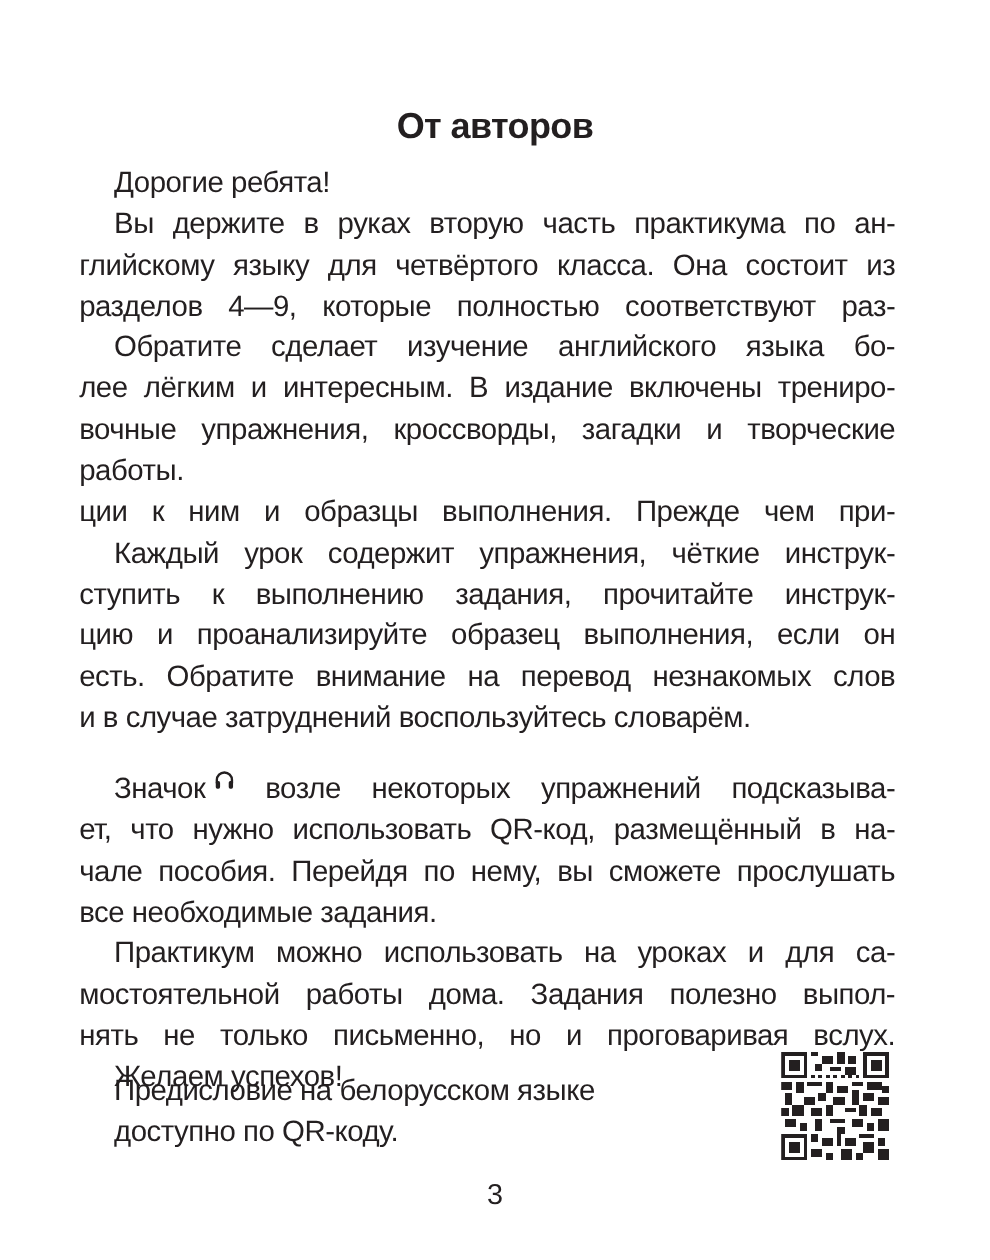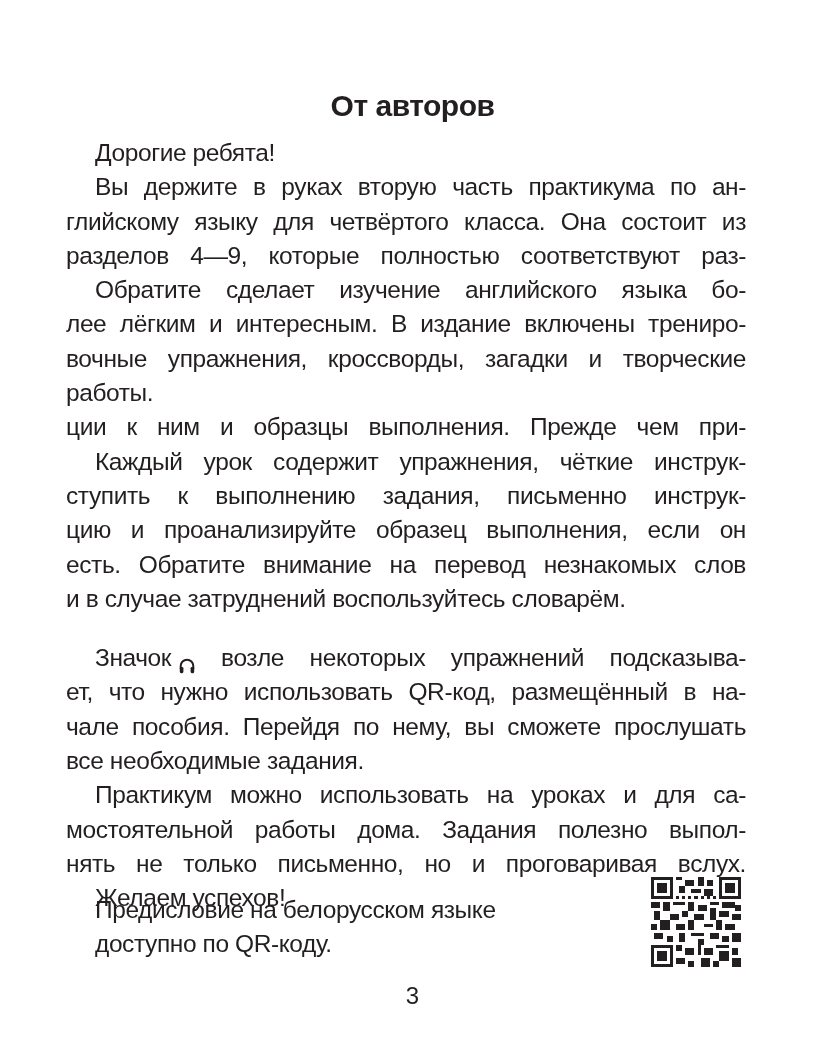--- a/index.html
+++ b/index.html
@@ -26,27 +26,27 @@
   <div class="line ind">Дорогие ребята!</div>
   <div class="line ind just">Вы держите в руках вторую часть практикума по ан-</div>
   <div class="line just">глийскому языку для четвёртого класса. Она состоит из</div>
   <div class="line just">разделов 4—9, которые полностью соответствуют раз-</div>
   <div class="line ind just">Обратите сделает изучение английского языка бо-</div>
   <div class="line just">лее лёгким и интересным. В издание включены трениро-</div>
   <div class="line just">вочные упражнения, кроссворды, загадки и творческие</div>
   <div class="line">работы.</div>
   <div class="line just">ции к ним и образцы выполнения. Прежде чем при-</div>
   <div class="line ind just">Каждый урок содержит упражнения, чёткие инструк-</div>
-  <div class="line just">ступить к выполнению задания, письменно инструк-</div>
+  <div class="line just">ступить к выполнению задания, прочитайте инструк-</div>
   <div class="line just">цию и проанализируйте образец выполнения, если он</div>
   <div class="line just">есть. Обратите внимание на перевод незнакомых слов</div>
   <div class="line">и в случае затруднений воспользуйтесь словарём.</div>
   <div class="line ind" style="display:flex;justify-content:space-between;margin-top:25px;">
     <span style="white-space:pre">Значок </span>
-    <span style="display:flex;flex:1;align-items:flex-end;">
+    <span style="display:flex;flex:1;align-items:flex-start;">
       <svg class="icon-hp" viewBox="0 0 20 20">
         <path d="M3 13 V10 A7 7 0 0 1 17 10 V13" fill="none" stroke="#231f20" stroke-width="2.2"></path>
         <rect x="2" y="11" width="4" height="7" rx="1.5" fill="#231f20"></rect>
         <rect x="14" y="11" width="4" height="7" rx="1.5" fill="#231f20"></rect>
       </svg>
       <span style="white-space:pre;flex:1;text-align:justify;text-align-last:justify;"> возле некоторых упражнений подсказыва-</span>
     </span>
   </div>
   <div class="line just">ет, что нужно использовать QR-код, размещённый в на-</div>
   <div class="line just">чале пособия. Перейдя по нему, вы сможете прослушать</div>

